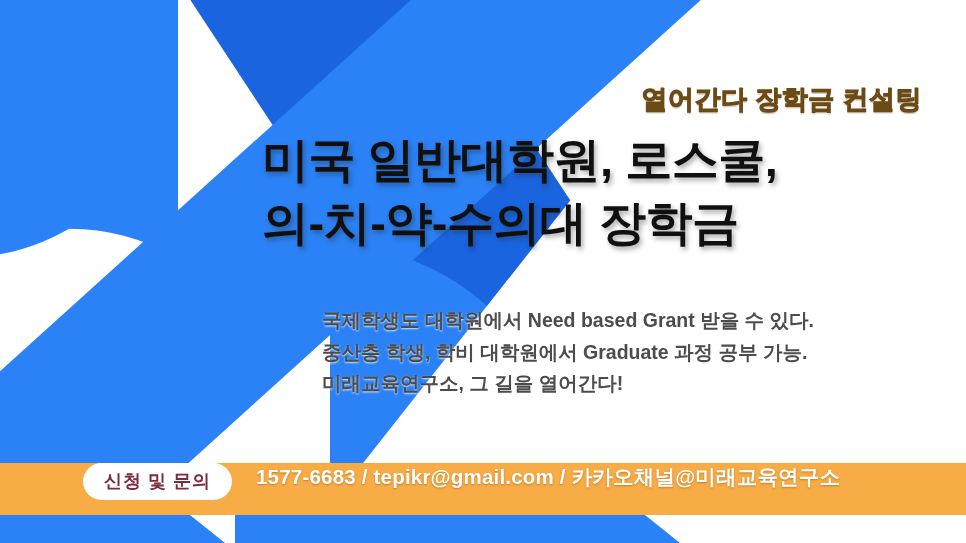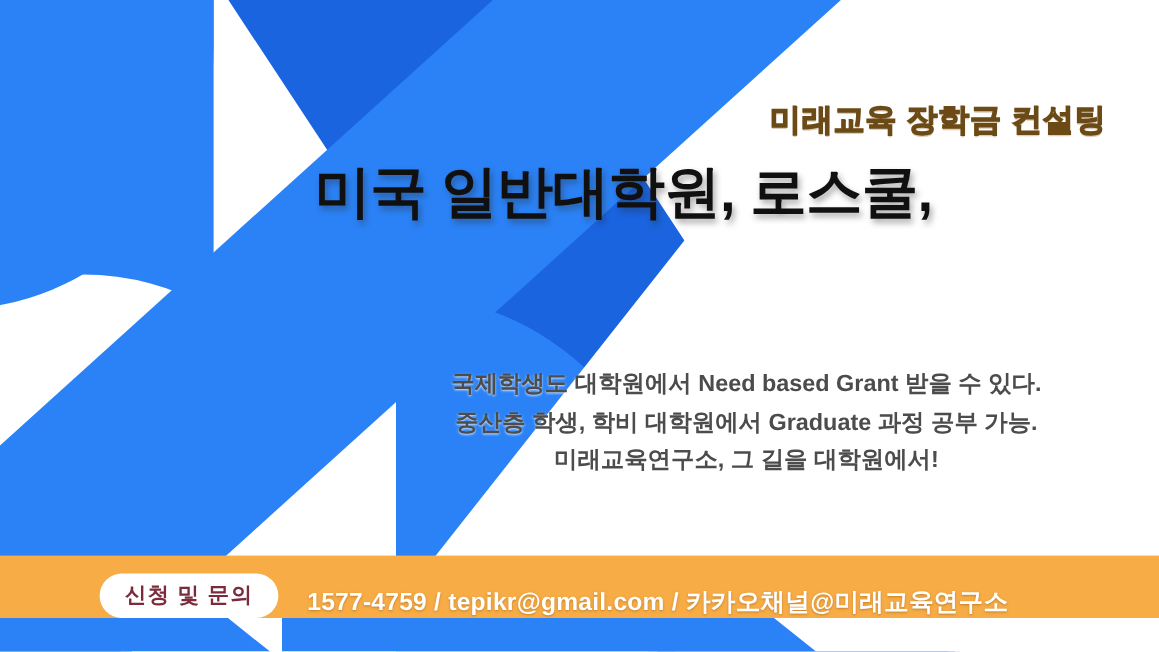--- a/index.html
+++ b/index.html
@@ -51,37 +51,37 @@
     color:#101010;
     text-shadow:2px 3px 5px rgba(40,40,40,.40);
     white-space:nowrap;
   }
   .headline .l2{display:block;}
 
   .body-copy{
     position:absolute;
     right:44px;top:305px;
     width:600px;
-    text-align:center;
+    text-align:left;
     font-size:19.5px;
     line-height:1.62;
     font-weight:bold;
     color:#4c4c4c;
     text-shadow:0 1px 2px rgba(255,255,255,.85);
   }
   .body-copy span{display:block;white-space:nowrap;}
 
   
   .footer-bar{
     position:absolute;
     left:0;bottom:28px;
     width:966px;height:52px;
     background:#F7AC46;
     display:flex;
-    align-items:flex-end;
+    align-items:flex-start;
     z-index:5;
   }
   .pill{
     margin-left:83px;
     background:#FFFFFF;
     border-radius:26px;
     padding:6px 21px 7px;
     font-size:18px;
     font-weight:bold;
     color:#7B2B3C;
@@ -188,31 +188,32 @@
         <path d="M -40 300 L 250 543 L -40 543 Z" fill="#2B82F6" opacity="0"></path>
 
         <path d="M -10 515 L 190 515 L 225 543 L -10 543 Z" fill="#2B82F6"></path>
         <path d="M 235 515 L 645 515 L 680 543 L 235 543 Z" fill="#2B82F6"></path>
       </g>
     </svg>
   </div>
 
   <div class="content">
 
-    <div class="eyebrow">미래교육 장학금 컨설팅</div>
+    <div class="eyebrow">열어간다 장학금 컨설팅</div>
 
     <div class="headline">
       <span class="l1">미국 일반대학원, 로스쿨,</span>
+      <span class="l2">의-치-약-수의대 장학금</span>
     </div>
 
     <div class="body-copy">
       <span>국제학생도    대학원에서 Need based Grant 받을 수 있다.</span>
       <span>중산층 학생, 학비 대학원에서 Graduate 과정 공부 가능.</span>
-      <span>미래교육연구소, 그 길을 대학원에서!</span>
+      <span>미래교육연구소, 그 길을 열어간다!</span>
     </div>
   </div>
 
   <div class="footer-bar">
     <div class="pill">신청 및 문의</div>
-    <div class="contact">1577-4759 / tepikr@gmail.com / 카카오채널@미래교육연구소</div>
+    <div class="contact">1577-6683 / tepikr@gmail.com / 카카오채널@미래교육연구소</div>
   </div>
 
 </div>
 
 </body></html>

